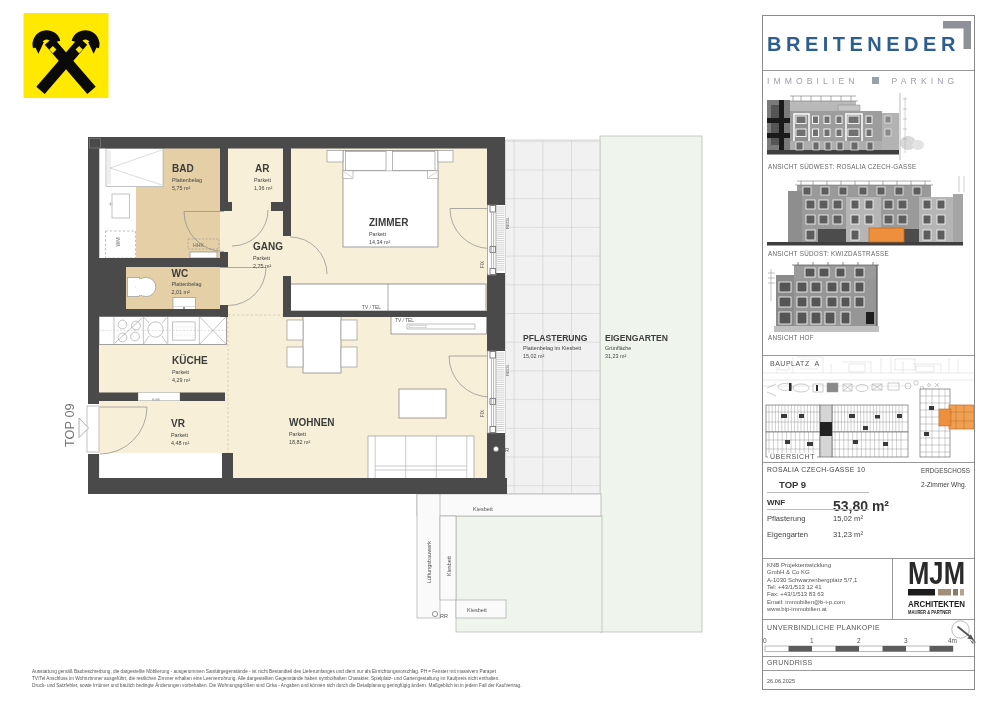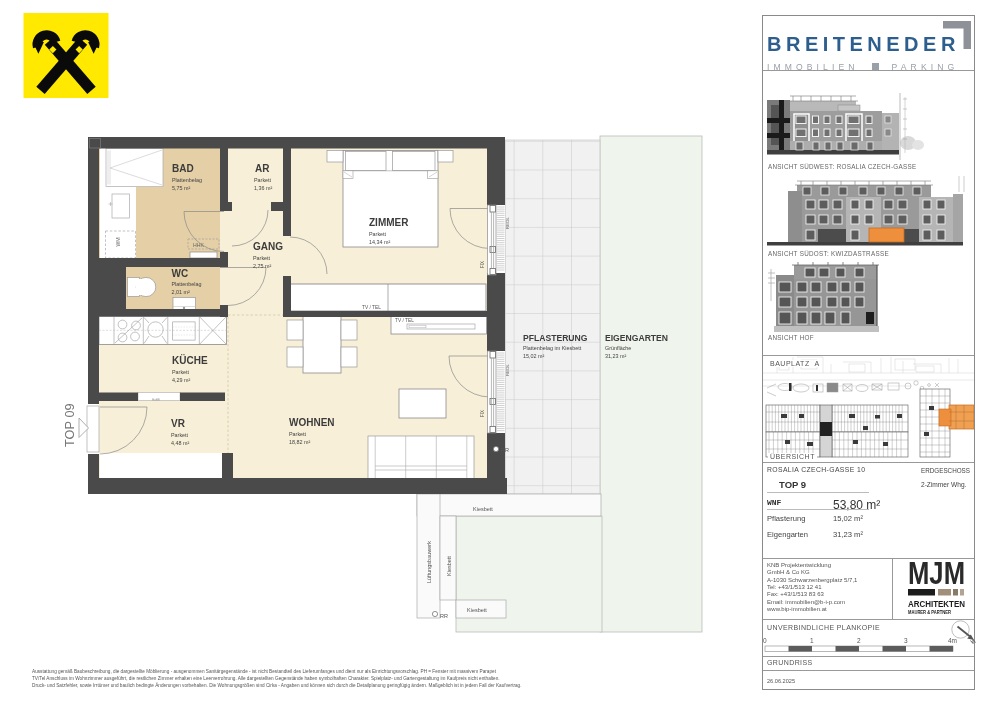--- a/index.html
+++ b/index.html
@@ -368,21 +368,21 @@
     <text x="289" y="426" font-size="10" font-weight="bold" fill="#3c3c3c">WOHNEN</text>
     <text x="289" y="435.5" font-size="5.4" fill="#444">Parkett</text>
     <text x="289" y="443.5" font-size="5.4" fill="#444">18,82 m²</text>
   </g>
 </svg>
 
 <div class="abs" style="left:762px;top:15px;width:211px;height:673px;border:1px solid #8a8a8a;background:#fff;"></div>
 
 <div class="abs" style="left:767px;top:33px;width:200px;">
   <div style="font-size:20px;font-weight:bold;color:#2d5e8d;letter-spacing:4.5px;white-space:nowrap;">BREITENEDER</div>
-  <div style="font-size:8.6px;color:#9aa0a8;letter-spacing:4.1px;margin-top:6px;white-space:nowrap;">IMMOBILIEN&nbsp;&nbsp;<span style="display:inline-block;width:7px;height:7px;background:#9aa0a8;"></span>&nbsp;&nbsp;PARKING</div>
+  <div style="font-size:8.6px;color:#9aa0a8;letter-spacing:4.1px;margin-top:20px;white-space:nowrap;">IMMOBILIEN&nbsp;&nbsp;<span style="display:inline-block;width:7px;height:7px;background:#9aa0a8;"></span>&nbsp;&nbsp;PARKING</div>
 </div>
 
 <svg class="abs" style="left:943px;top:21px" width="28" height="28" viewBox="0 0 28 28">
   <path d="M 0 0 H 28 V 28 H 20.5 V 7.5 H 0 Z" fill="#8e9298"></path>
 </svg>
 
 <div class="abs" style="left:763px;top:70px;width:211px;border-top:1px solid #999;"></div>
 
 <svg class="abs" style="left:763px;top:85px" width="210" height="90" viewBox="0 0 210 90">
 
@@ -636,22 +636,22 @@
 
 <div class="abs" style="left:767px;top:466px;font-size:6.8px;color:#444;letter-spacing:0.4px;">ROSALIA CZECH-GASSE 10</div>
 
 <div class="abs" style="left:921px;top:466.5px;font-size:6.3px;color:#444;">ERDGESCHOSS</div>
 
 <div class="abs" style="left:767px;top:479px;font-size:9.5px;font-weight:bold;color:#333;margin-left:12px;">TOP 9</div>
 
 <div class="abs" style="left:921px;top:481px;font-size:6.6px;color:#444;">2-Zimmer Whg.</div>
 <div class="abs" style="left:767px;top:492px;width:102px;border-top:1px solid #bbb;"></div>
 
-<div class="abs" style="left:767px;top:498px;font-size:8px;font-weight:bold;color:#333;font-family:Liberation Mono, monospace;">WNF</div>
-<div class="abs" style="left:833px;top:498px;font-size:12px;font-weight:normal;color:#333;">53,80 m²</div>
+<div class="abs" style="left:767px;top:498px;font-size:8px;font-weight:bold;color:#333;">WNF</div>
+<div class="abs" style="left:833px;top:498px;font-size:14px;font-weight:bold;color:#333;">53,80 m²</div>
 <div class="abs" style="left:767px;top:509px;width:102px;border-top:1px solid #bbb;"></div>
 
 <div class="abs" style="left:767px;top:514px;font-size:7.6px;color:#444;">Pflasterung</div>
 <div class="abs" style="left:833px;top:514px;font-size:7.6px;color:#444;">15,02 m²</div>
 
 <div class="abs" style="left:767px;top:530px;font-size:7.6px;color:#444;">Eigengarten</div>
 <div class="abs" style="left:833px;top:530px;font-size:7.6px;color:#444;">31,23 m²</div>
 
 <div class="abs" style="left:763px;top:558px;width:211px;border-top:1px solid #999;"></div>
 

